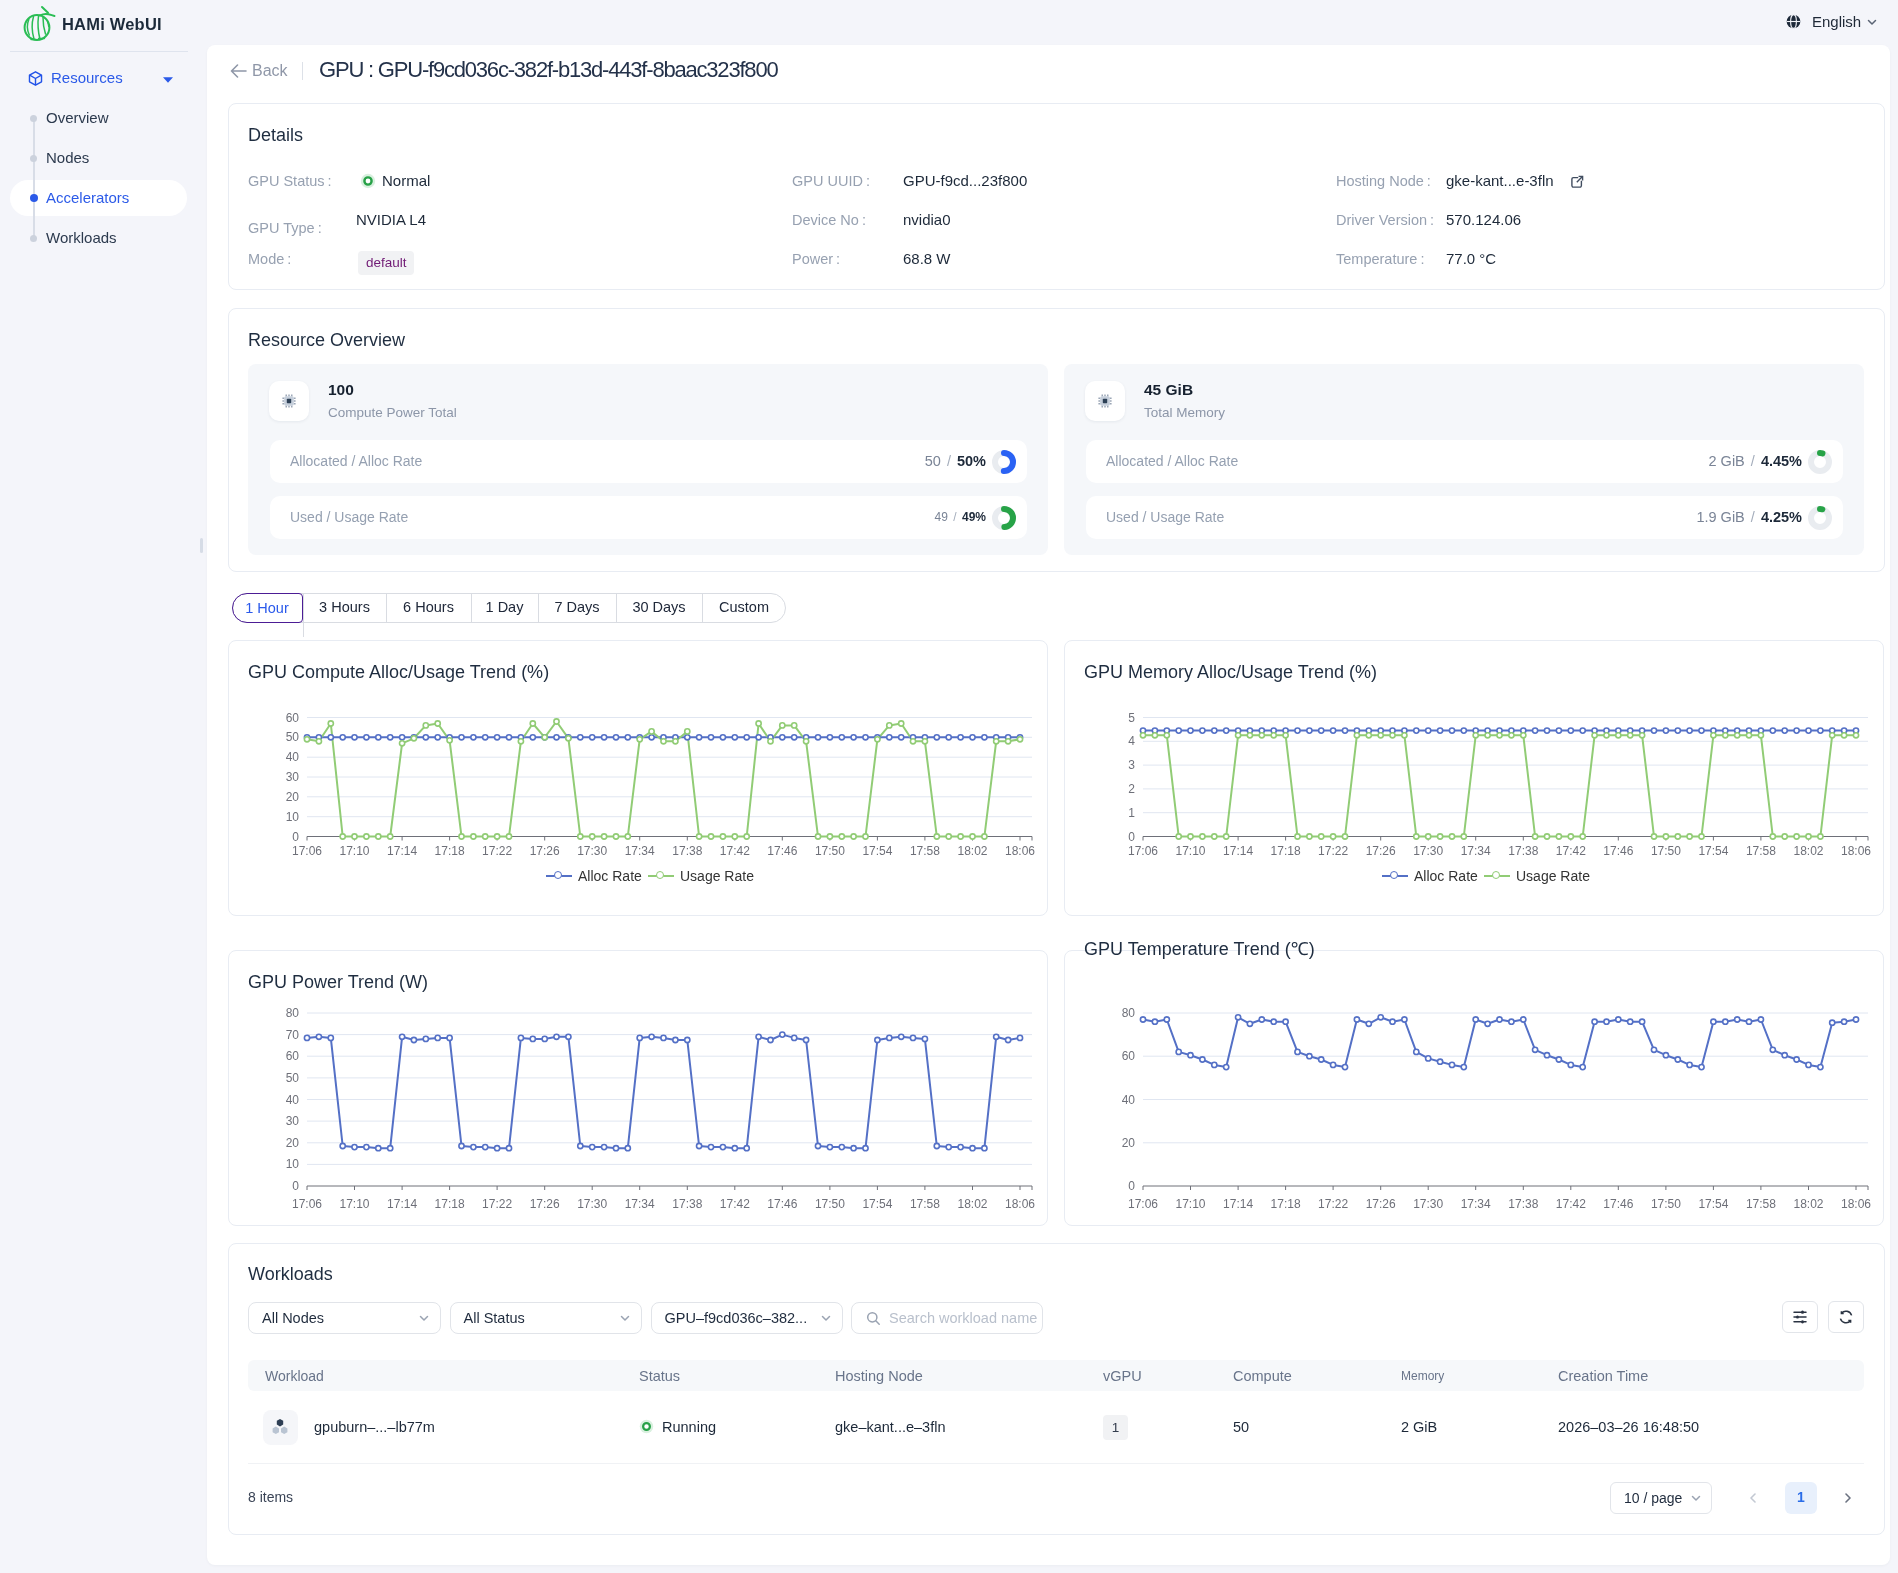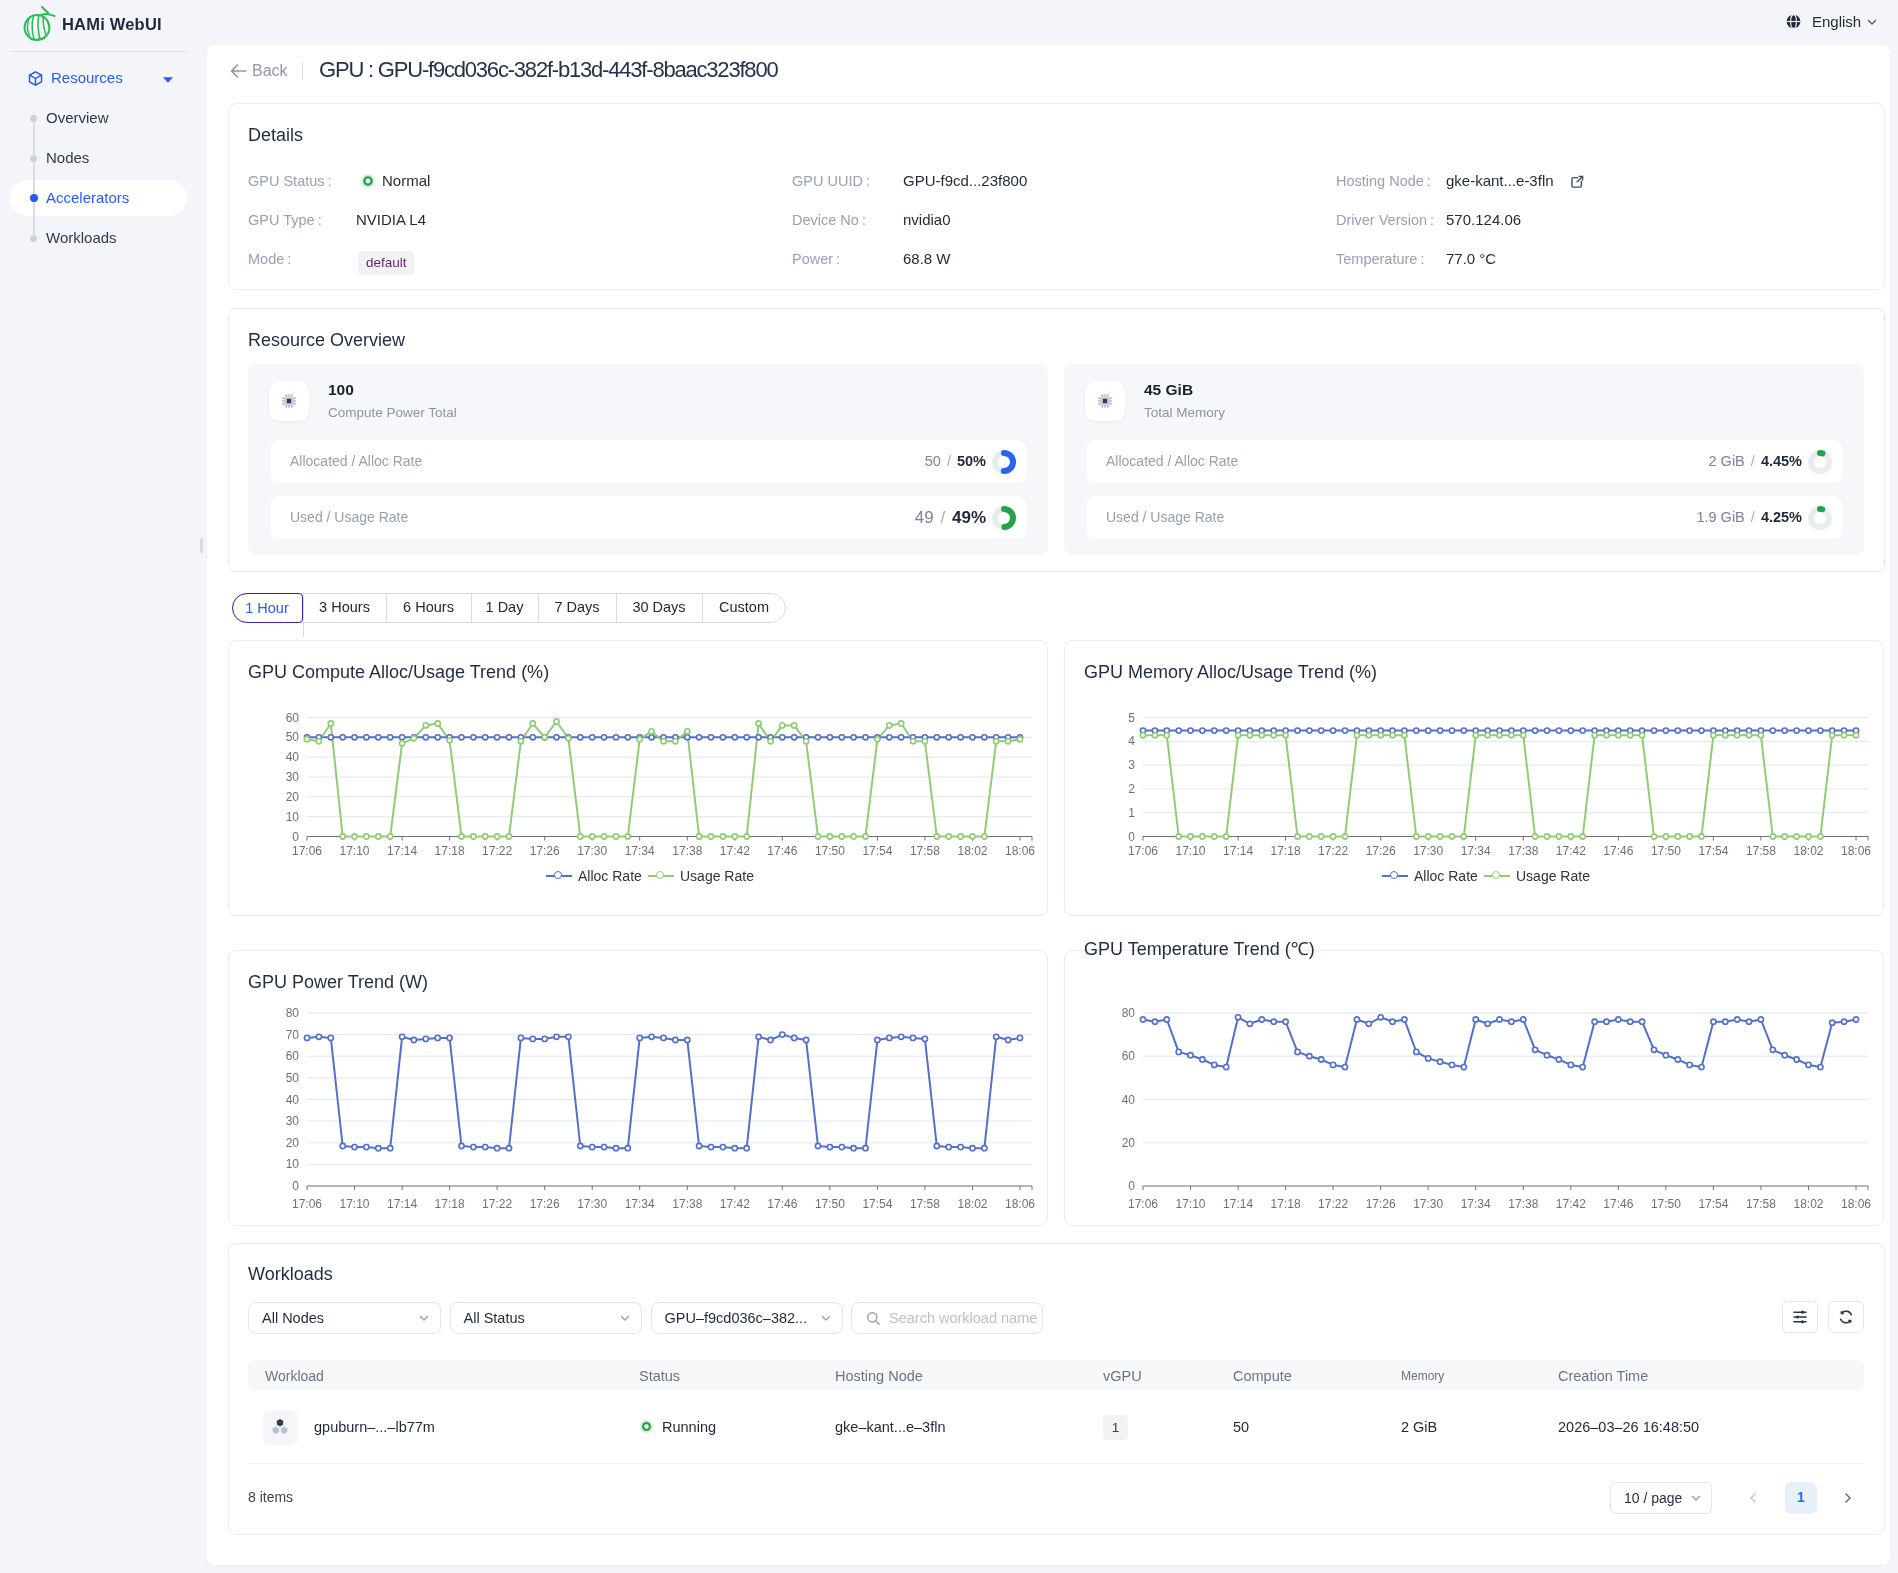--- a/index.html
+++ b/index.html
@@ -56,21 +56,21 @@
 <div class="abs" style="left:207px;top:45px;width:1683px;height:1520px;background:#fff;border-radius:8px;box-shadow:0 1px 3px rgba(30,40,60,.04)"></div>
 <svg width="17" height="14" viewBox="0 0 17 14" style="position:absolute;left:230px;top:64px">
 <path d="M7.5 1 L1.5 7 L7.5 13 M1.5 7 H16" fill="none" stroke="#8f97a8" stroke-width="1.6" stroke-linecap="round" stroke-linejoin="round"></path>
   </svg>
 <div class="abs" style="left:252px;top:61px;font-size:16px;color:#8f97a8;line-height:20px">Back</div>
 <div class="abs" style="left:302px;top:62px;width:1px;height:18px;background:#dde1e8"></div>
 <div class="abs" style="left:319px;top:58px;font-size:22px;font-weight:500;color:#24324a;line-height:24px;letter-spacing:-1.2px">GPU : GPU-f9cd036c-382f-b13d-443f-8baac323f800</div>
 <div class="card" style="left:228px;top:103px;width:1657px;height:187px"></div>
 <div class="ct abs" style="left:248px;top:125px">Details</div>
 <div class="lbl abs" style="left:248px;top:171px;line-height:20px">GPU Status<span style="padding-left:3px">:</span></div>
-<div class="lbl abs" style="left:248px;top:210px;line-height:20px">GPU Type<span style="padding-left:3px">:</span></div>
+<div class="lbl abs" style="left:248px;top:218px;line-height:20px">GPU Type<span style="padding-left:3px">:</span></div>
 <div class="val abs" style="left:356px;top:210px;line-height:20px">NVIDIA L4</div>
 <div class="lbl abs" style="left:248px;top:249px;line-height:20px">Mode<span style="padding-left:3px">:</span></div>
 <div class="lbl abs" style="left:792px;top:171px;line-height:20px">GPU UUID<span style="padding-left:3px">:</span></div>
 <div class="val abs" style="left:903px;top:171px;line-height:20px">GPU-f9cd...23f800</div>
 <div class="lbl abs" style="left:792px;top:210px;line-height:20px">Device No<span style="padding-left:3px">:</span></div>
 <div class="val abs" style="left:903px;top:210px;line-height:20px">nvidia0</div>
 <div class="lbl abs" style="left:792px;top:249px;line-height:20px">Power<span style="padding-left:3px">:</span></div>
 <div class="val abs" style="left:903px;top:249px;line-height:20px">68.8 W</div>
 <div class="lbl abs" style="left:1336px;top:171px;line-height:20px">Hosting Node<span style="padding-left:3px">:</span></div>
 <div class="val abs" style="left:1446px;top:171px;line-height:20px">gke-kant...e-3fln</div>
@@ -115,21 +115,21 @@
 <div class="abs" style="left:328px;top:405px;font-size:13.5px;color:#8c96a8">Compute Power Total</div>
 <div class="abs" style="left:269.5px;top:440px;width:757px;height:43px;background:#fff;border-radius:10px"></div>
 <div class="abs" style="left:290px;top:451px;font-size:14px;color:#95a0b1;line-height:21px">Allocated / Alloc Rate</div>
 <div class="abs" style="left:786px;top:451px;width:200px;text-align:right;font-size:14.5px;color:#7a8496;line-height:21px">50 <span style="color:#a5aebc;padding:0 2px">/</span> <b style="color:#1d2939">50%</b></div>
 <svg width="26" height="26" viewBox="0 0 26 26" style="position:absolute;left:991px;top:448.5px">
     <circle cx="13" cy="13" r="9.0" fill="none" stroke="#e9ecf0" stroke-width="6.0"></circle>
     <circle cx="13" cy="13" r="9.0" fill="none" stroke="#2a62f4" stroke-width="6.0" stroke-dasharray="28.27 56.55" stroke-linecap="round" transform="rotate(-90 13 13)"></circle>
   </svg>
 <div class="abs" style="left:269.5px;top:496px;width:757px;height:43px;background:#fff;border-radius:10px"></div>
 <div class="abs" style="left:290px;top:507px;font-size:14px;color:#95a0b1;line-height:21px">Used / Usage Rate</div>
-<div class="abs" style="left:786px;top:507px;width:200px;text-align:right;font-size:17px;color:#7a8496;line-height:21px">49 <span style="color:#a5aebc;padding:0 2px">/</span> <b style="color:#1d2939">49%</b></div>
+<div class="abs" style="left:786px;top:507px;width:200px;text-align:right;font-size:12px;color:#7a8496;line-height:21px">49 <span style="color:#a5aebc;padding:0 2px">/</span> <b style="color:#1d2939">49%</b></div>
 <svg width="26" height="26" viewBox="0 0 26 26" style="position:absolute;left:991px;top:504.5px">
     <circle cx="13" cy="13" r="9.0" fill="none" stroke="#e9ecf0" stroke-width="6.0"></circle>
     <circle cx="13" cy="13" r="9.0" fill="none" stroke="#27a347" stroke-width="6.0" stroke-dasharray="27.71 56.55" stroke-linecap="round" transform="rotate(-90 13 13)"></circle>
   </svg>
 <div class="abs" style="left:1064px;top:364px;width:800px;height:191px;background:#f5f7fa;border-radius:8px"></div>
 <div class="abs" style="left:1085px;top:381px;width:40px;height:40px;background:#fff;border-radius:10px;box-shadow:0 1px 3px rgba(40,60,90,.08)"></div>
 <div class="abs" style="left:1098px;top:394px"><svg width="14" height="14" viewBox="0 0 14 14">
 <g stroke="#8290a4" stroke-width="1.2">
 <line x1="4.2" y1="0.4" x2="4.2" y2="2.4"></line>
         <line x1="7" y1="0.4" x2="7" y2="2.4"></line>

